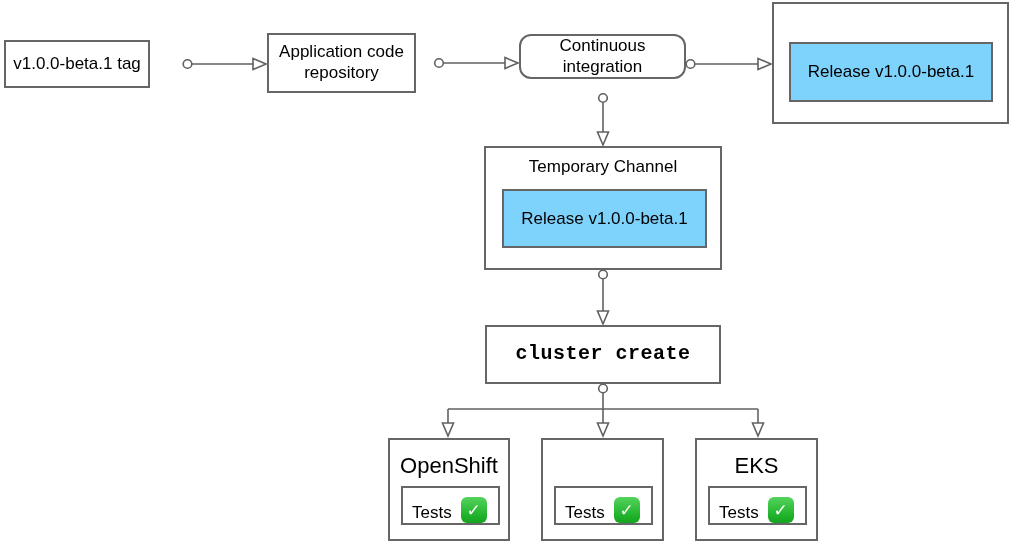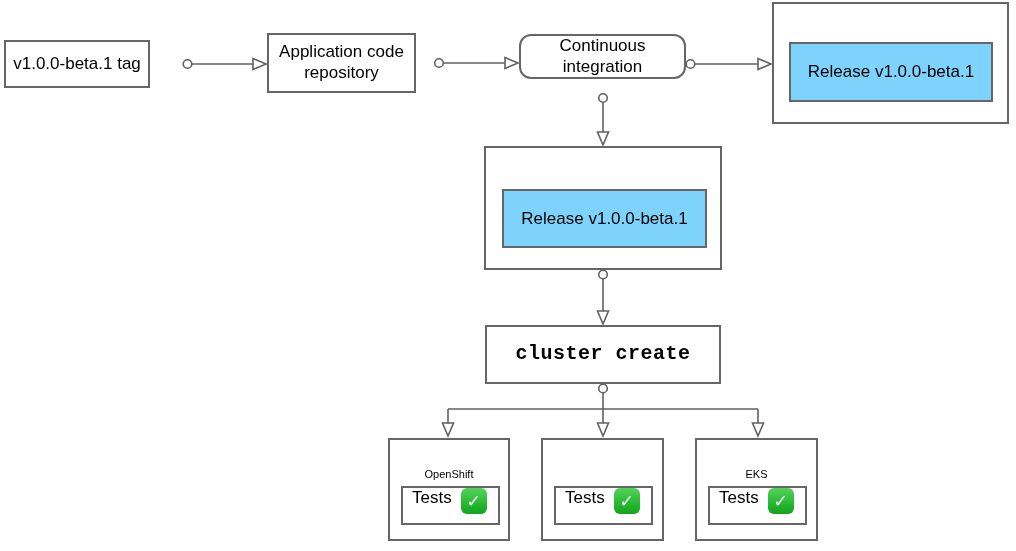--- a/index.html
+++ b/index.html
@@ -58,34 +58,34 @@
     font-size: 17px;
   }
   .cluster {
     position: absolute;
     box-sizing: border-box;
     border: 2px solid #666666;
     background: #ffffff;
   }
   .cluster-title {
     text-align: center;
-    font-size: 11px;
-    padding-top: 28px;
+    font-size: 22px;
+    padding-top: 13px;
   }
   .tests-box {
     position: absolute;
     left: 11px;
     top: 46px;
     width: 99px;
     height: 39px;
     box-sizing: border-box;
     border: 2px solid #666666;
     background: #ffffff;
     display: flex;
-    align-items: flex-start;
+    align-items: flex-end;
     justify-content: flex-start;
     padding-left: 9px;
     gap: 9px;
     font-size: 17px;
   }
   .check-icon {
     display: inline-flex;
     align-items: center;
     justify-content: center;
     width: 26px;
@@ -158,20 +158,21 @@
 integration</span>
   </div>
 
   <div class="group" style="left:772px; top:2px; width:237px; height:122px;">
     <div class="inner-box" style="left:15px; top:38px; width:204px; height:60px;">
       <span>Release v1.0.0-beta.1</span>
     </div>
   </div>
 
   <div class="group" style="left:484px; top:146px; width:238px; height:124px;">
+    <div class="group-title">Temporary Channel</div>
     <div class="inner-box" style="left:16px; top:41px; width:205px; height:59px;">
       <span>Release v1.0.0-beta.1</span>
     </div>
   </div>
 
   <div class="node" style="left:485px; top:325px; width:236px; height:59px;">
     <span class="mono">cluster create</span>
   </div>
 
   <div class="cluster" style="left:388px; top:438px; width:122px; height:103px;">

